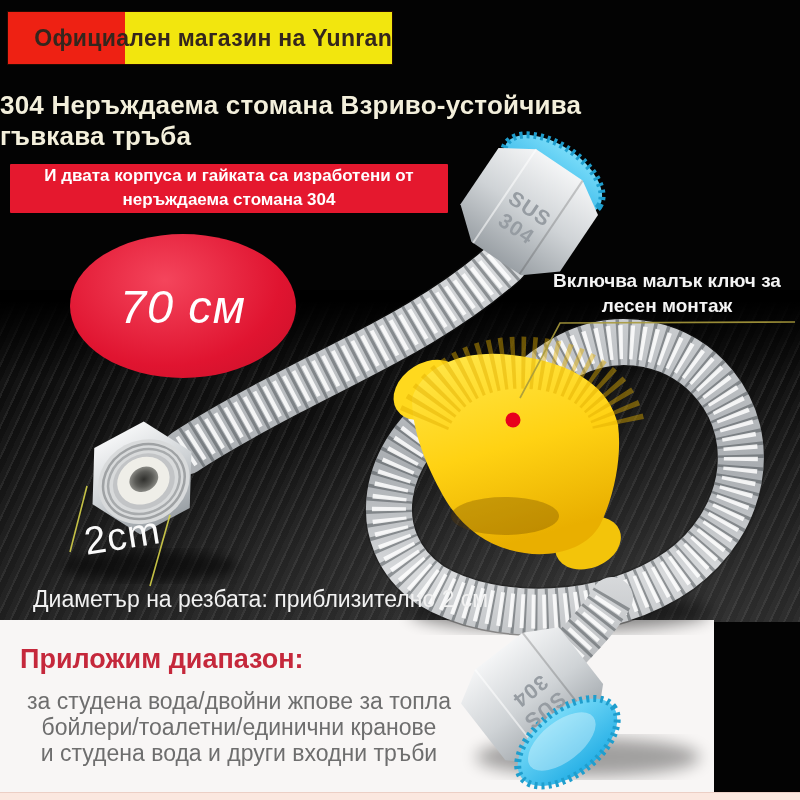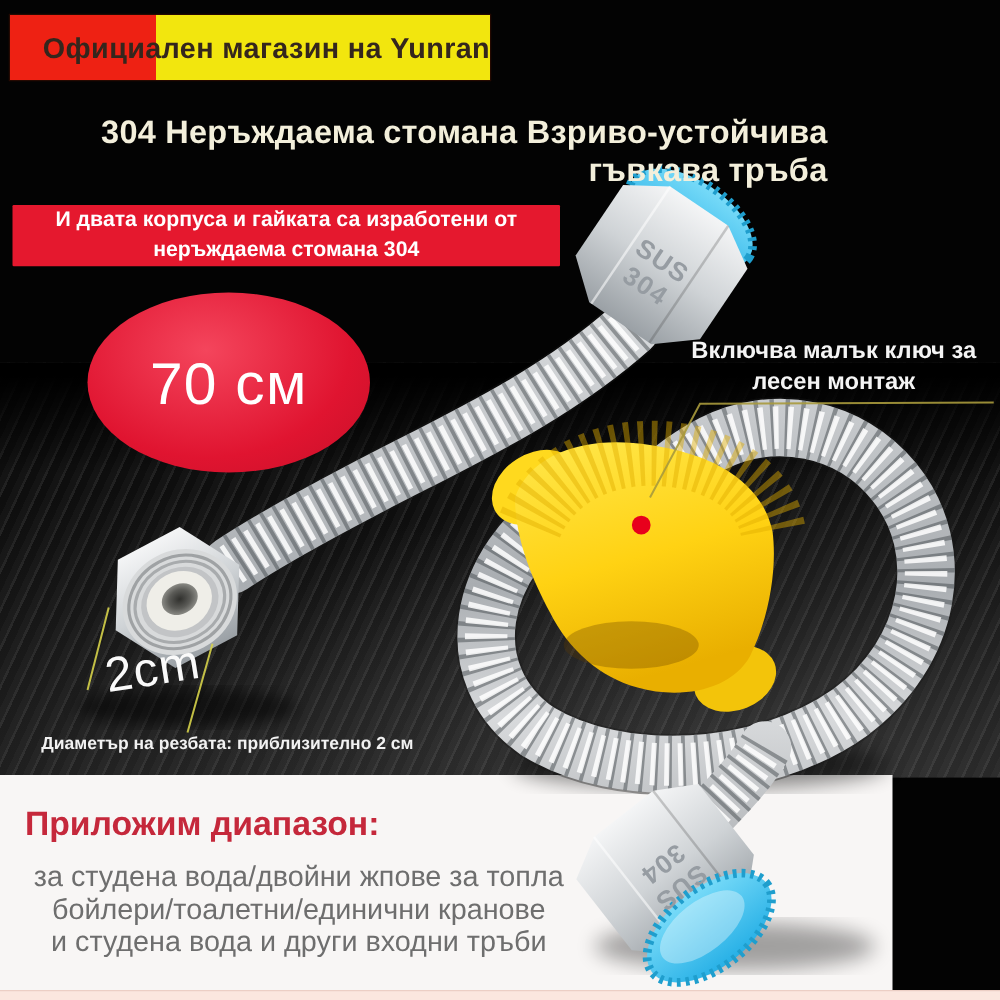--- a/index.html
+++ b/index.html
@@ -22,50 +22,50 @@
     background:linear-gradient(#000 12%, rgba(0,0,0,0));}
   
   #banner{
     position:absolute;left:8px;top:12px;width:384px;height:52px;
     background:linear-gradient(90deg,#ee2113 0 30.5%,#f2e60e 30.5% 100%);
     display:flex;align-items:center;box-shadow:0 0 0 1px rgba(90,20,0,.4);justify-content:flex-end;
   }
   #banner span{font-size:23px;font-weight:600;color:#34261d;padding-left:15px;letter-spacing:.3px;}
   
   #title{
-    position:absolute;left:0;top:90px;width:662px;text-align:right;
+    position:absolute;left:0;top:90px;width:662px;text-align:left;
     font-size:26px;font-weight:600;color:#f3efdb;letter-spacing:.2px;
   }
   
   #matbox{
     position:absolute;left:10px;top:164px;width:438px;height:49px;
     background:#e5182e;color:#fff;text-align:center;
     display:flex;flex-direction:column;justify-content:center;gap:1px;
     font-size:17px;font-weight:700;line-height:1.35;border-radius:1px;
   }
   
   #lenbadge{
     position:absolute;left:70px;top:234px;width:226px;height:144px;border-radius:50%;
     background:radial-gradient(ellipse at 42% 32%, #f4455c, #e01430 62%, #c60f28 100%);
     display:flex;align-items:center;justify-content:center;
   }
-  #lenbadge span{color:#fff;font-size:47px;font-weight:500;letter-spacing:1px;}
+  #lenbadge span{color:#fff;font-size:47px;font-weight:500;letter-spacing:1px;font-style:italic;}
   
   #wrenchnote{
     position:absolute;left:538px;top:269px;width:258px;text-align:center;
     color:#f4f4f4;font-size:19px;font-weight:700;line-height:1.3;
   }
   
   #twocm{
     position:absolute;left:84px;top:514px;color:#fafafa;font-size:39px;font-weight:400;
     transform:rotate(-9deg);letter-spacing:1px;
   }
   
   #threadnote{
-    position:absolute;left:33px;top:586px;color:#f1f1f1;font-size:14px;font-weight:700;
+    position:absolute;left:33px;top:586px;color:#f1f1f1;font-size:23px;font-weight:400;
   }
   
   #footer{
     position:absolute;left:0;top:620px;width:714px;height:180px;
     background:#f8f6f5;
   }
   #footer .heading{
     position:absolute;left:20px;top:24px;font-size:27px;font-weight:700;color:#c5283b;
   }
   #footer .lines{

